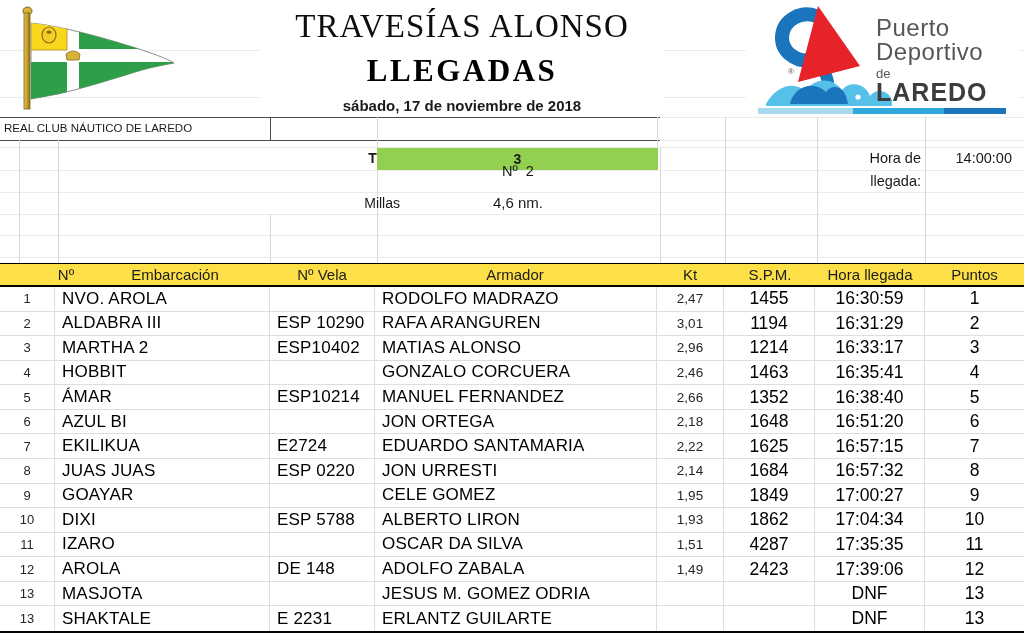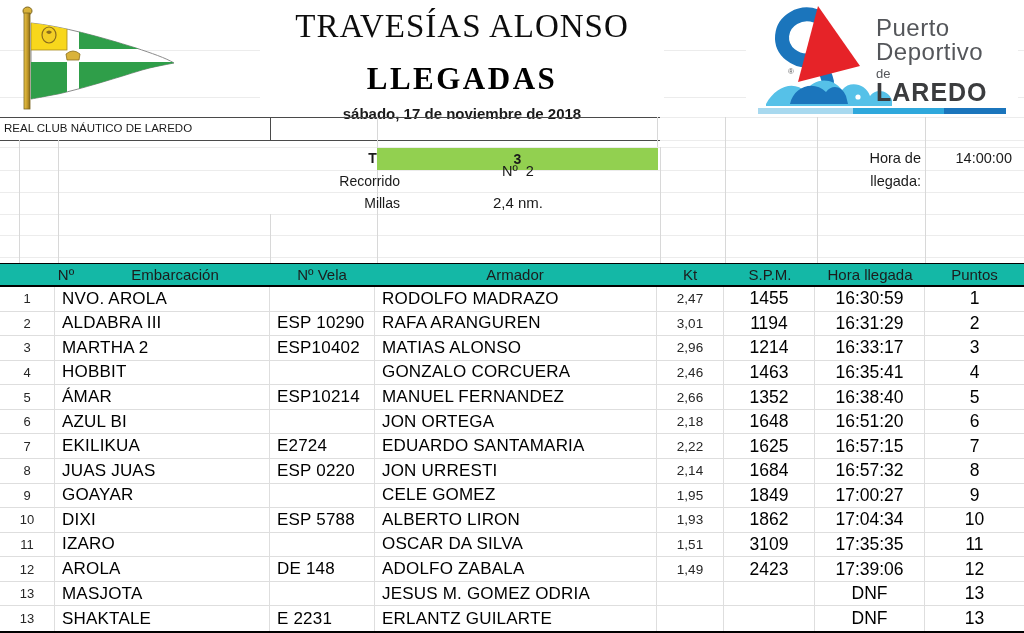--- a/index.html
+++ b/index.html
@@ -5,21 +5,21 @@
   html,body{margin:0;padding:0;background:#fff;}
   .sheet{position:relative;width:1024px;height:633px;background:#ffffff;overflow:hidden;
          font-family:"Liberation Sans",sans-serif;color:#000;}
   .abs{position:absolute;}
   .hline{position:absolute;height:1px;background:#ececec;}
   .vline{position:absolute;width:1px;background:#d8d8d8;}
   .dkline{background:#4a4a4a;}
   
   .title-block{position:absolute;left:260px;top:2px;width:404px;height:113px;background:#fff;text-align:center;}
   .main-title{font-family:"Liberation Serif",serif;font-size:33px;letter-spacing:1px;color:#0d0d0d;line-height:40px;margin-top:4px;}
-  .sub-title{font-family:"Liberation Serif",serif;font-size:31px;font-weight:bold;letter-spacing:2.5px;color:#000;line-height:38px;margin-top:14px;}
+  .sub-title{font-family:"Liberation Serif",serif;font-size:31px;font-weight:bold;letter-spacing:2.5px;color:#000;line-height:38px;margin-top:6px;}
   .date-line{font-size:15px;font-weight:bold;color:#1a1a1a;line-height:20px;margin-top:6px;}
   .logo-box{position:absolute;left:746px;top:0px;width:272px;height:117px;background:#fff;}
   
   .club-name{position:absolute;left:4px;top:117px;height:23px;line-height:23px;font-size:11.5px;color:#1a1a1a;}
   .lbl{position:absolute;left:54px;width:316px;text-align:right;padding-right:3px;font-size:14px;color:#1a1a1a;padding-left:30px;}
   .val-c{position:absolute;left:377px;width:282px;text-align:center;font-size:14.5px;color:#1a1a1a;white-space:pre;}
   .green-cell{position:absolute;left:377px;top:148px;width:281px;height:22px;line-height:22px;
               text-align:center;font-weight:bold;font-size:14px;color:#1a1a1a;}
   .salida-lbl{position:absolute;left:817px;top:147px;width:104px;height:23px;line-height:23px;
               text-align:right;padding-right:2px;font-size:14.5px;color:#1a1a1a;}
@@ -125,27 +125,26 @@
   <div class="vline" style="left:660px;top:147px;height:116px;"></div>
   <div class="vline" style="left:725px;top:117px;height:146px;"></div>
   <div class="vline" style="left:817px;top:117px;height:146px;"></div>
   <div class="vline" style="left:925px;top:117px;height:146px;"></div>
 
   <div class="lbl" style="top:147px;height:23px;line-height:23px;font-weight:bold;">Trav.</div>
   <div class="green-cell" style="background-color: rgb(146, 208, 80);">3</div>
   <div class="salida-lbl">Hora de llegada:</div>
   <div class="salida-val">14:00:00</div>
 
-  <div class="lbl" style="top:170px;height:22px;line-height:22px;">Recorrido</div>
   <div class="val-c" style="top:160px;height:22px;line-height:22px;">Nº  2</div>
 
   <div class="lbl" style="top:192px;height:22px;line-height:22px;">Millas</div>
-  <div class="val-c" style="top:192px;height:22px;line-height:22px;font-size:15px;">2,4 nm.</div>
-
-  <div class="thead" style="background-color: #14b8a6;">
+  <div class="val-c" style="top:192px;height:22px;line-height:22px;font-size:15px;">4,6 nm.</div>
+
+  <div class="thead" style="background-color: #fde047;">
     <div class="th" style="left:36px;width:60px;">Nº</div>
     <div class="th" style="left:115px;width:120px;">Embarcación</div>
     <div class="th" style="left:262px;width:120px;">Nº Vela</div>
     <div class="th" style="left:455px;width:120px;">Armador</div>
     <div class="th" style="left:660px;width:60px;">Kt</div>
     <div class="th" style="left:720px;width:100px;">S.P.M.</div>
     <div class="th" style="left:810px;width:120px;">Hora llegada</div>
     <div class="th" style="left:925px;width:99px;">Puntos</div>
   </div>
 
@@ -249,21 +248,21 @@
         <div class="c5">1862</div>
         <div class="c6">17:04:34</div>
         <div class="c7">10</div>
       </div>
       <div class="trow">
         <div class="c0">11</div>
         <div class="c1">IZARO</div>
         <div class="c2"></div>
         <div class="c3">OSCAR DA SILVA</div>
         <div class="c4">1,51</div>
-        <div class="c5">3109</div>
+        <div class="c5">4287</div>
         <div class="c6">17:35:35</div>
         <div class="c7">11</div>
       </div>
       <div class="trow">
         <div class="c0">12</div>
         <div class="c1">AROLA</div>
         <div class="c2">DE 148</div>
         <div class="c3">ADOLFO ZABALA</div>
         <div class="c4">1,49</div>
         <div class="c5">2423</div>

